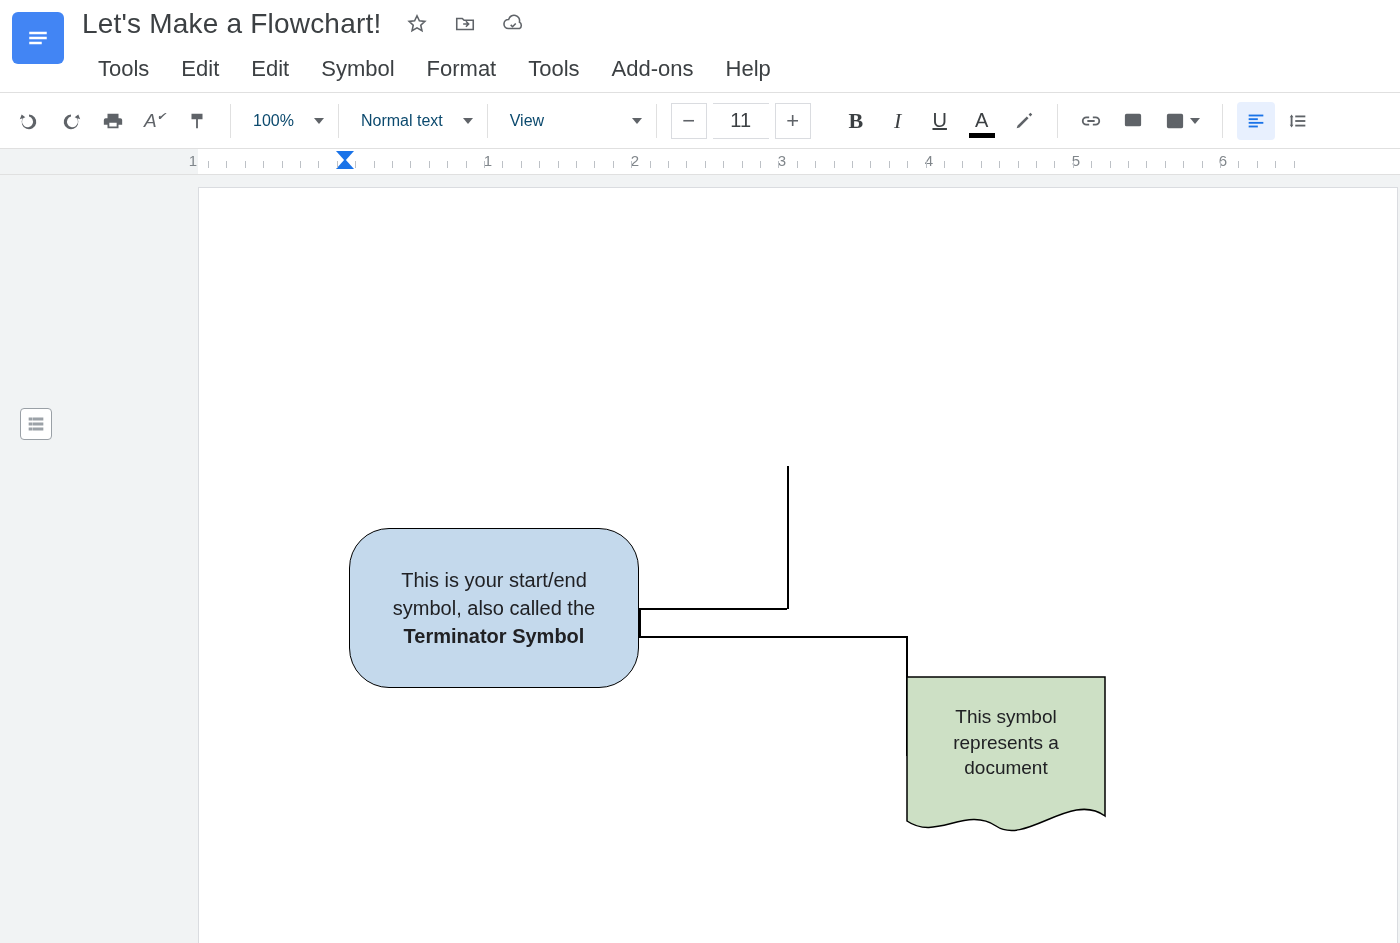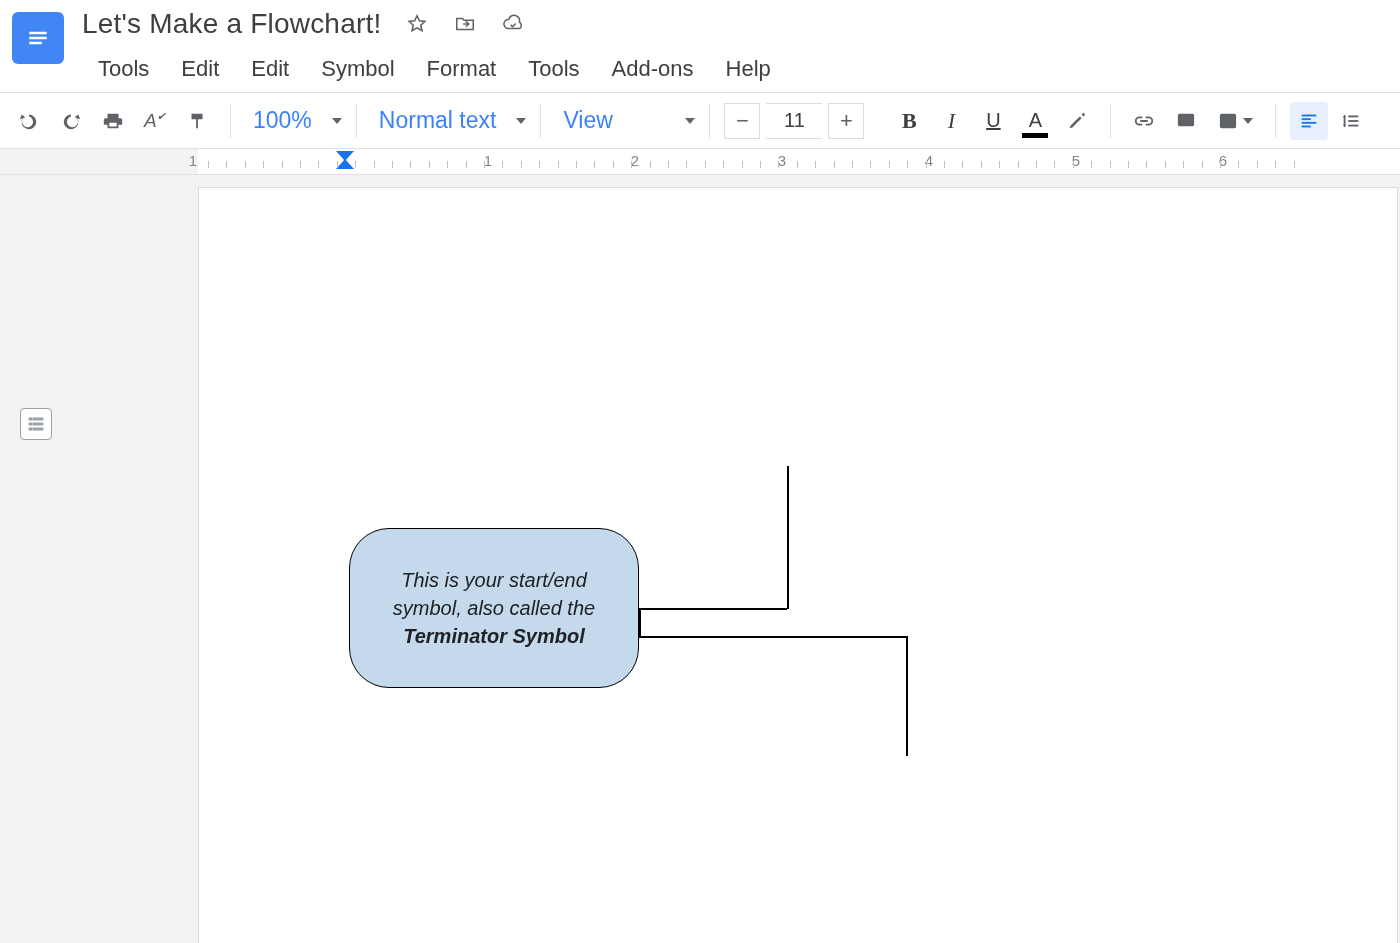--- a/index.html
+++ b/index.html
@@ -70,21 +70,21 @@
   .tbtn svg { width:22px; height:22px; fill:#5f6368; }
   .tsep { width:1px; height:34px; background:#e0e0e0; margin:0 10px;}
   .zoom-group, .style-group, .font-group, .size-group {
     display:flex; align-items:center; gap:6px;
   }
   .dropdown-caret {
     width:0; height:0; border-left:5px solid transparent; border-right:5px solid transparent;
     border-top:6px solid #5f6368; margin-left:6px;
   }
   .style-label, .font-label, .zoom-label {
-    font-size: 23px; color:#3b82f6; padding:0 8px;
+    font-size: 16px; color:#0c4a6e; padding:0 8px;
   }
   .size-btn {
     width:36px; height:36px; border:1px solid #dadce0; display:flex; align-items:center; justify-content:center;
     font-size:22px; color:#5f6368; cursor:pointer;
   }
   .size-input {
     width:56px; height:36px; border:1px solid #dadce0; border-left:none; border-right:none;
     text-align:center; font-size:20px; color:#3c4043;
   }
   .bold-btn { font-weight:900; font-size:22px; color:#3c4043; font-family: "Times New Roman", serif;}
@@ -155,21 +155,20 @@
     left:150px; top:340px;
     width:290px; height:160px;
     background:#c4d9ec;
     border:1.5px solid #000;
     border-radius:40px;
     display:flex; align-items:center; justify-content:center;
     text-align:center;
     font-size:20px;
     line-height:1.4;
     padding:12px 20px;
-    font-style:italic;
   }
   .process {
     position:absolute;
     left:488px; top:156px;
     width:200px; height:122px;
     background:#e9cfd9;
     border:1.5px solid #000;
     display:flex; align-items:center; justify-content:center;
     text-align:center;
     font-size:19px;
@@ -438,15 +437,21 @@
     <div class="conn" style="left:707px; top:448px; width:1.5px; height:120px;"></div>
     <div class="conn" style="left:440px; top:420px; width:1.5px; height:29px;"></div>
 
     <div class="terminator">
       <div>
         <span>This is your start/end symbol, also called the </span><b>Terminator Symbol</b>
       </div>
     </div>
 
 
+    <div class="document-shape">
+      <svg viewBox="0 0 200 162" preserveAspectRatio="none">
+        <path d="M1 1 H199 V140 C165 115 120 170 90 150 C60 130 30 165 1 145 Z" fill="#cde0c5" stroke="#000" stroke-width="1.5"></path>
+      </svg>
+      <div class="txt">This symbol represents a document</div>
+    </div>
 
   </div>
 </div>
 
 </body></html>

